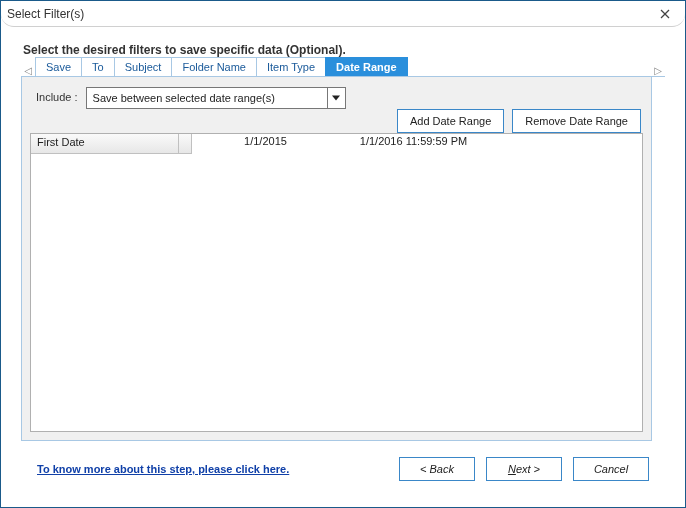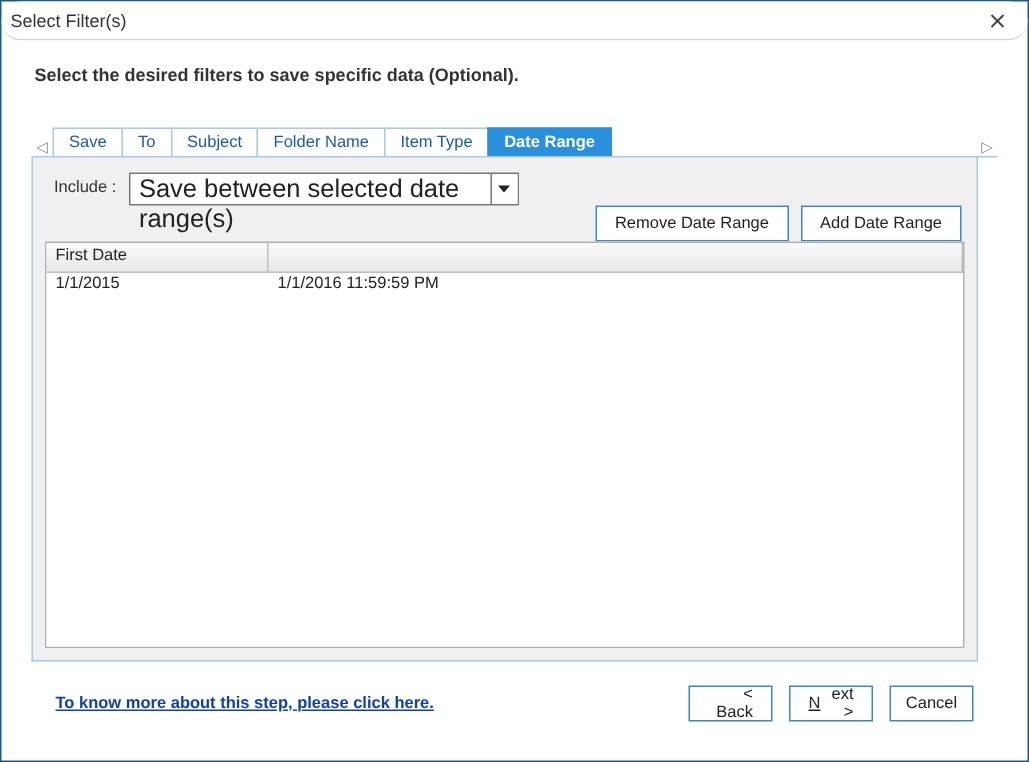--- a/index.html
+++ b/index.html
@@ -44,21 +44,20 @@
     .content {
       flex: 1;
       padding: 16px 16px 10px 16px;
       display: flex;
       flex-direction: column;
     }
     .instruction {
       font-size: 12px;
       font-weight: bold;
       color: #333;
-      margin-bottom: 28px;
       margin-left: 6px;
     }
     .tab-strip {
       display: flex;
       align-items: flex-end;
       height: 20px;
       border-bottom: 1px solid #a8c8e4;
       position: relative;
       margin-left: 4px;
       margin-right: 4px;
@@ -117,21 +116,21 @@
     .select-wrap {
       position: relative;
       width: 260px;
     }
     .select-box {
       width: 100%;
       height: 22px;
       border: 1px solid #777;
       background: #fff;
       padding: 0 22px 0 6px;
-      font-size: 17px;
+      font-size: 11px;
       line-height: 20px;
       cursor: pointer;
       color: #222;
     }
     .select-caret {
       position: absolute;
       right: 1px;
       top: 1px;
       width: 18px;
       height: 20px;
@@ -164,21 +163,21 @@
     .top-combined {
       display: flex;
       align-items: flex-start;
       width: 100%;
     }
     .grid-wrap {
       flex: 1;
       background: #fff;
       border: 1px solid #b0b0b0;
       display: flex;
-      flex-direction: column;
+      flex-direction: row;
       min-height: 0;
     }
     .grid-header {
       display: flex;
       height: 20px;
       background: linear-gradient(#fafafa, #e6e6e6);
     }
     .grid-header-cell {
       border-right: 1px solid #c0c0c0;
       border-bottom: 1px solid #c0c0c0;
@@ -190,20 +189,21 @@
     .col-second { width: 148px; }
     .col-rest { flex: 1; }
     .grid-body {
       flex: 1;
       background: #fff;
       overflow: auto;
     }
     .grid-row {
       display: flex;
       height: 18px;
+      text-align: center;
     }
     .grid-cell {
       font-size: 11px;
       padding: 1px 6px;
       color: #222;
       border-right: 1px solid transparent;
     }
     .footer {
       height: 56px;
       border-top: 0;
@@ -214,23 +214,24 @@
     }
     .help-link {
       color: #1040a8;
       text-decoration: underline;
       font-size: 11px;
       font-weight: bold;
       cursor: pointer;
     }
     .footer-spacer { flex: 1; }
     .footer .btn {
-      width: 56px;
+      width: 76px;
       text-align: right;
       justify-content: center;
+      font-style: italic;
     }
     .footer .btn .accel { text-decoration: underline; }
   </style>
 </head>
 <body>
 
 <div class="window">
   <div class="titlebar">
     <span class="titlebar-title">Select Filter(s)</span>
     <div class="titlebar-close">
@@ -263,22 +264,22 @@
           <div class="select-wrap">
             <div class="select-box">Save between selected date range(s)</div>
             <div class="select-caret">
               <svg viewBox="0 0 10 6">
                   <polygon points="0,0 10,0 5,6" fill="#222"></polygon>
                 </svg>
             </div>
           </div>
         </div>
         <div class="button-row">
+          <button class="btn">Add Date Range</button>
           <button class="btn">Remove Date Range</button>
-          <button class="btn">Add Date Range</button>
         </div>
       </div>
 
       <div class="grid-wrap">
         <div class="grid-header">
           <div class="grid-header-cell col-first">First Date</div>
           <div class="grid-header-cell col-rest"></div>
         </div>
         <div class="grid-body">
           <div class="grid-row">

